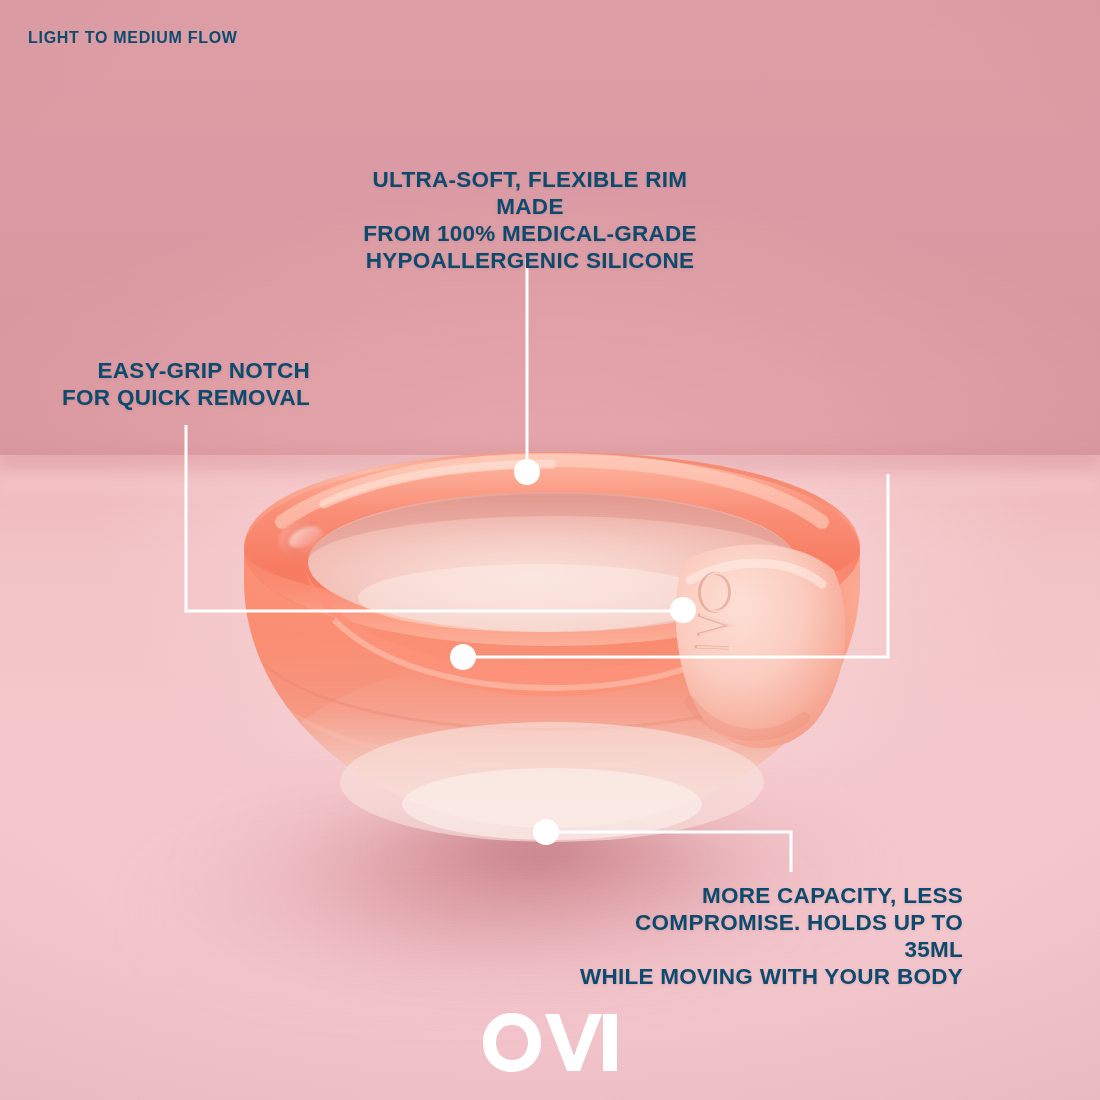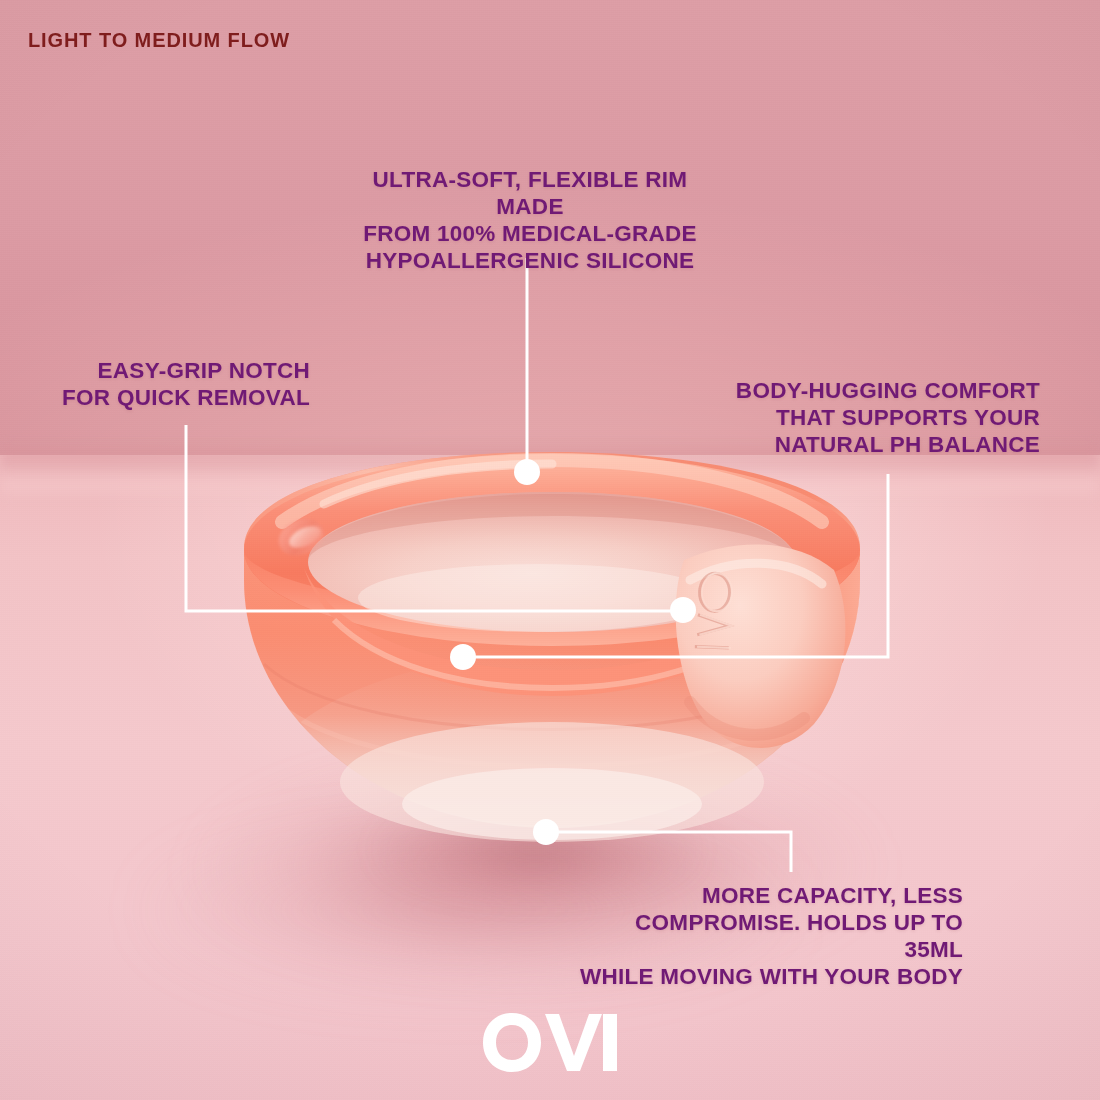--- a/index.html
+++ b/index.html
@@ -85,30 +85,30 @@
     transform:rotate(92deg);
     opacity:.42;
   }
   .emboss svg{display:block;}
 
   
   .annot{position:absolute;left:0;top:0;width:1100px;height:1100px;pointer-events:none;}
   .annot svg{display:block;}
 
   .label{
-    position:absolute;color:#701a75;
+    position:absolute;color:#0c4a6e;
     font-family:"Liberation Sans", sans-serif;
     font-weight:700;font-size:22.5px;line-height:27px;
     letter-spacing:.012em;
     text-shadow:0 1px 3px rgba(150,80,90,.18);
     white-space:pre-line;
   }
   .eyebrow{
     position:absolute;left:28px;top:29px;
-    color:#7f1d1d;font-weight:700;font-size:20px;letter-spacing:.045em;
+    color:#0c4a6e;font-weight:700;font-size:16px;letter-spacing:.045em;
     font-family:"Liberation Sans", sans-serif;
   }
 
   #cal-rim{left:345px;top:166px;width:370px;text-align:center;}
   #cal-notch{left:35px;top:357px;width:275px;text-align:right;}
   #cal-body{left:710px;top:377px;width:330px;text-align:right;}
   #cal-capacity{left:573px;top:882px;width:390px;text-align:right;}
 
   
   .brand{position:absolute;left:0;top:1012px;width:1100px;display:flex;justify-content:center;}
@@ -292,23 +292,20 @@
 
   <div class="eyebrow">LIGHT TO MEDIUM FLOW</div>
 
   <div class="label" id="cal-rim">ULTRA-SOFT, FLEXIBLE RIM MADE
 FROM 100% MEDICAL-GRADE
 HYPOALLERGENIC SILICONE</div>
 
   <div class="label" id="cal-notch">EASY-GRIP NOTCH
 FOR QUICK REMOVAL</div>
 
-  <div class="label" id="cal-body">BODY-HUGGING COMFORT
-THAT SUPPORTS YOUR
-NATURAL PH BALANCE</div>
 
   <div class="label" id="cal-capacity">MORE CAPACITY, LESS
 COMPROMISE. HOLDS UP TO 35ML
 WHILE MOVING WITH YOUR BODY</div>
 
   <div class="brand">
     <svg width="150" height="62" viewBox="0 0 150 62" xmlns="http://www.w3.org/2000/svg" role="img" aria-label="OVI">
       <g fill="#ffffff">
         <path d="M37,1 C53.6,1 66,13.2 66,30.5 C66,47.8 53.6,60 37,60
                  C20.4,60 8,47.8 8,30.5 C8,13.2 20.4,1 37,1 Z

